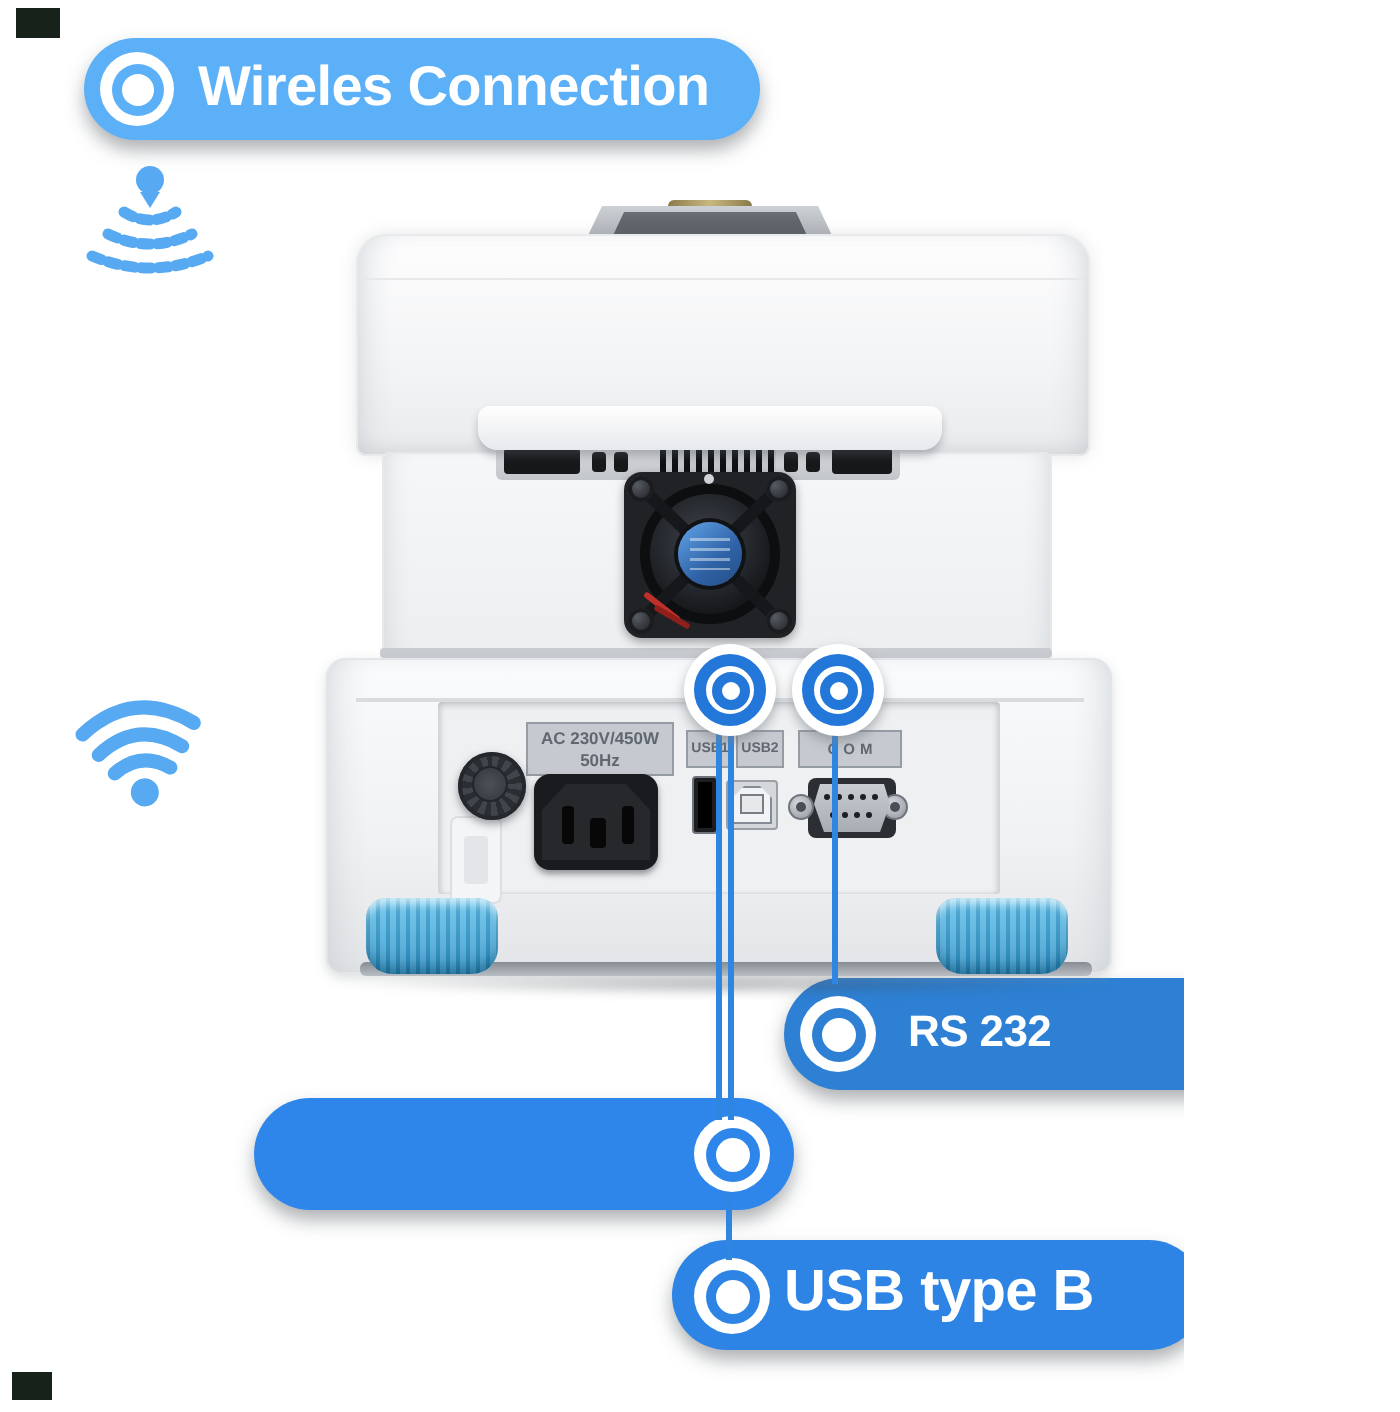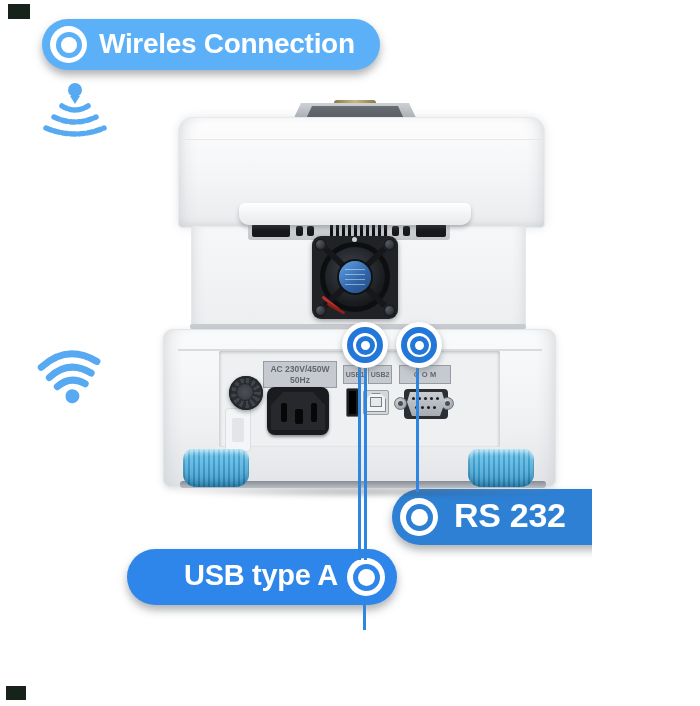--- a/index.html
+++ b/index.html
@@ -24,21 +24,21 @@
   .ring-icon .mid { border-radius:50%; display:flex; align-items:center; justify-content:center; }
   .ring-icon .dot { border-radius:50%; background:#fff; }
 
   .pill-wireless { left:42px; top:19px; width:338px; height:51px; background:#5cb0f7; }
   .pill-wireless .label { left:57px; font-size:28px; }
   .pill-wireless .ring-icon { left:8px; top:7px; width:37px; height:37px; }
   .pill-wireless .mid { width:26px; height:26px; background:#5cb0f7; }
   .pill-wireless .dot { width:16px; height:16px; }
 
   .pill-rs232 { left:392px; top:489px; width:266px; height:56px; background:#2d80d4; }
-  .pill-rs232 .label { left:62px; font-size:34px; }
+  .pill-rs232 .label { left:62px; font-size:22px; }
   .pill-rs232 .ring-icon { left:8px; top:9px; width:38px; height:38px; }
   .pill-rs232 .mid { width:27px; height:27px; background:#2d80d4; }
   .pill-rs232 .dot { width:17px; height:17px; }
 
   .pill-usba { left:127px; top:549px; width:270px; height:56px; background:#2f86ea; }
   .pill-usba .label { left:57px; font-size:29px; }
   .pill-usba .ring-icon { left:220px; top:9px; width:38px; height:38px; }
   .pill-usba .mid { width:27px; height:27px; background:#2f86ea; }
   .pill-usba .dot { width:17px; height:17px; }
 
@@ -334,22 +334,29 @@
   <div class="pill pill-rs232">
     <span class="ring-icon">
       <span class="mid">
           <span class="dot"></span>
         </span>
     </span>
     <span class="label">RS 232</span>
   </div>
 
   <div class="pill pill-usba">
-    <span class="label">USB type A</span>
     <span class="ring-icon">
       <span class="mid">
           <span class="dot"></span>
         </span>
     </span>
   </div>
 
+  <div class="pill pill-usbb">
+    <span class="ring-icon">
+      <span class="mid">
+          <span class="dot"></span>
+        </span>
+    </span>
+    <span class="label">USB type B</span>
+  </div>
 
 </div>
 
 </body></html>

